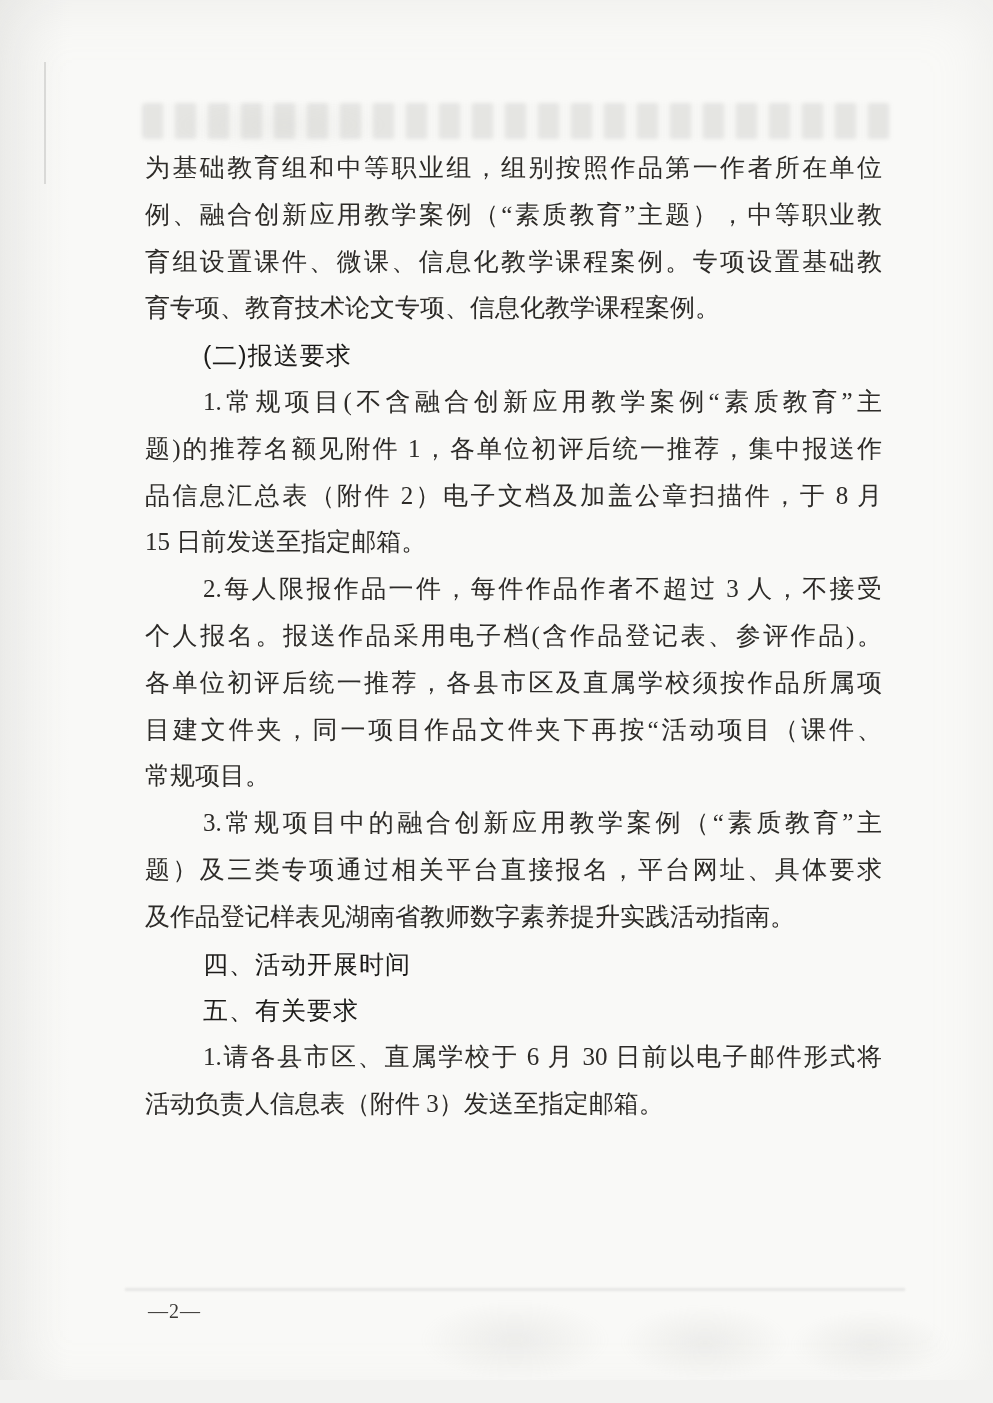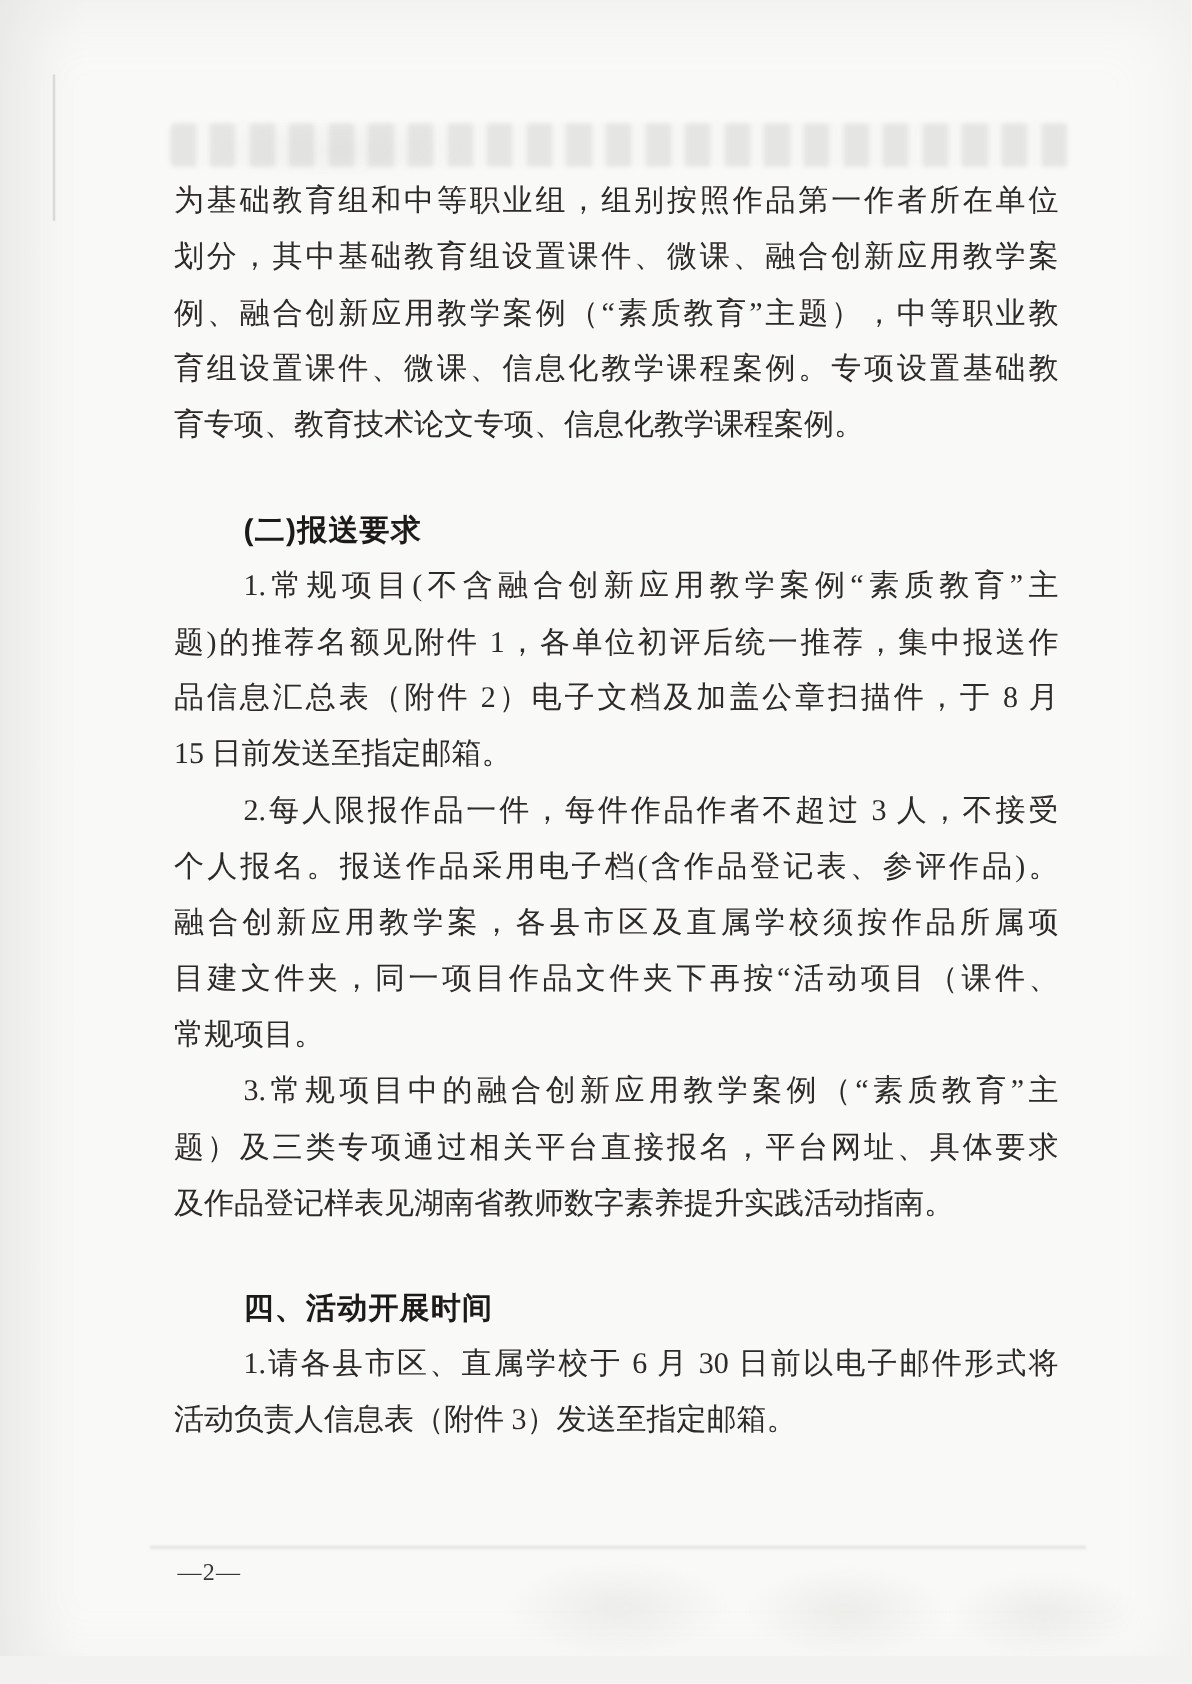--- a/index.html
+++ b/index.html
@@ -71,24 +71,23 @@
     font-size:25px;
     color:var(--ink);
     text-align:justify;
     text-align-last:left;
     overflow:hidden;
   }
   .line.justify{ text-align-last:justify; }
   .line.indent{ text-indent:58px; }
   .line.heading{
     font-family:"Liberation Sans",sans-serif;
-    font-weight:700;
+    font-weight:400;
     color:var(--ink-heading);
     letter-spacing:1px;
-    margin-top:40px;
   }
   .page-number{
     position:absolute;
     left:148px;top:1300px;
     font-family:"Liberation Serif",serif;
     font-size:20px;
     letter-spacing:1px;
     color:#3a3835;
   }
 </style>
@@ -100,36 +99,36 @@
   <div class="scan-line-vertical"></div>
   <div class="scan-smudge-line"></div>
   <div class="scan-blob blob-1"></div>
   <div class="scan-blob blob-2"></div>
   <div class="scan-blob blob-3"></div>
   <div class="scan-blob blob-4"></div>
   <div class="bottom-strip"></div>
 
   <div class="content" id="doc-lines">
       <div class="line justify">为基础教育组和中等职业组，组别按照作品第一作者所在单位</div>
-      <div class="line justify">划分，其中基础教育组设置课件、微课、融合创新应用教学案</div>
       <div class="line justify">例、融合创新应用教学案例（“素质教育”主题），中等职业教</div>
       <div class="line justify">育组设置课件、微课、信息化教学课程案例。专项设置基础教</div>
       <div class="line">育专项、教育技术论文专项、信息化教学课程案例。</div>
       <div class="line heading indent">(二)报送要求</div>
       <div class="line indent justify">1.常规项目(不含融合创新应用教学案例“素质教育”主</div>
       <div class="line justify">题)的推荐名额见附件 1，各单位初评后统一推荐，集中报送作</div>
       <div class="line justify">品信息汇总表（附件 2）电子文档及加盖公章扫描件，于 8 月</div>
       <div class="line">15 日前发送至指定邮箱。</div>
       <div class="line indent justify">2.每人限报作品一件，每件作品作者不超过 3 人，不接受</div>
       <div class="line justify">个人报名。报送作品采用电子档(含作品登记表、参评作品)。</div>
-      <div class="line justify">融合创新应用教学案，各县市区及直属学校须按作品所属项</div>
+      <div class="line justify">各单位初评后统一推荐，各县市区及直属学校须按作品所属项</div>
       <div class="line justify">目建文件夹，同一项目作品文件夹下再按“活动项目（课件、</div>
       <div class="line">常规项目。</div>
       <div class="line indent justify">3.常规项目中的融合创新应用教学案例（“素质教育”主</div>
       <div class="line justify">题）及三类专项通过相关平台直接报名，平台网址、具体要求</div>
       <div class="line">及作品登记样表见湖南省教师数字素养提升实践活动指南。</div>
       <div class="line heading indent">四、活动开展时间</div>
+      <div class="line heading indent">五、有关要求</div>
       <div class="line indent justify">1.请各县市区、直属学校于 6 月 30 日前以电子邮件形式将</div>
       <div class="line">活动负责人信息表（附件 3）发送至指定邮箱。</div>
     </div>
 
   <div class="page-number">—2—</div>
 </div>
 
 </body></html>

